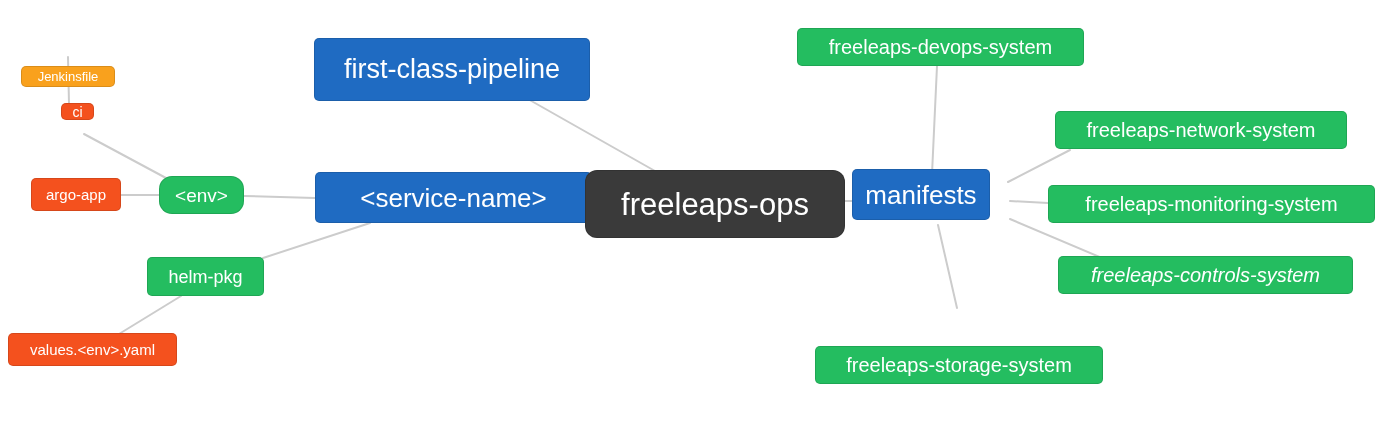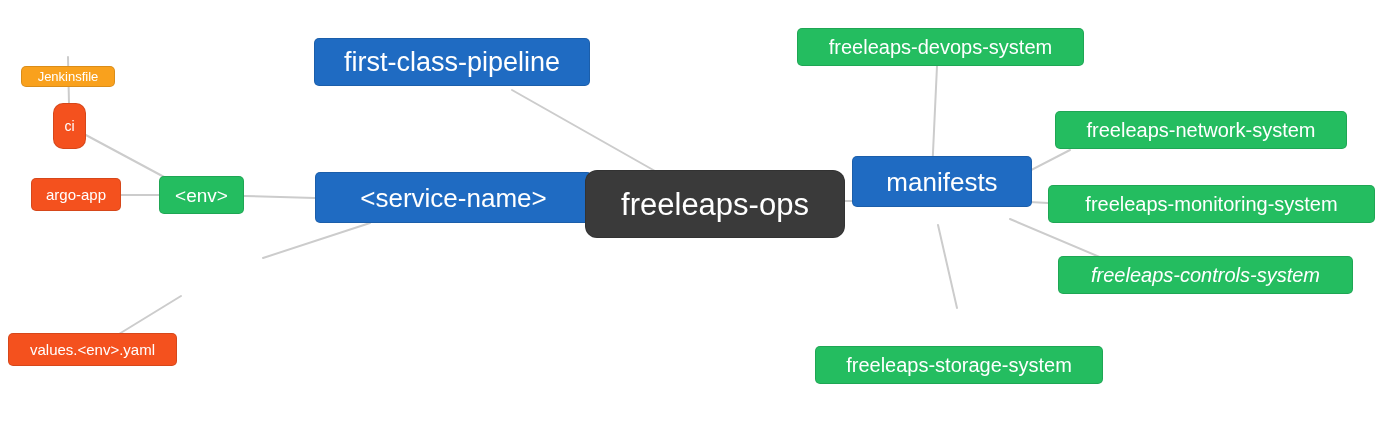--- a/index.html
+++ b/index.html
@@ -23,29 +23,29 @@
     cursor:default;
     line-height:1;
   }
   .c-orange{background:#f9a11d;}
   .c-redorange{background:#f4511e;}
   .c-green{background:#24bd60;}
   .c-blue{background:#1f6bc2;}
   .c-dark{background:#3a3a3a;border-radius:12px;}
 
   #n-jenkinsfile{left:21px;top:26px;width:94px;height:21px;font-size:13px;margin-top:40px;}
-  #n-ci{left:53px;top:103px;width:33px;height:46px;font-size:14px;border-radius:10px;}
+  #n-ci{left:61px;top:103px;width:33px;height:17px;font-size:14px;}
   #n-argo-app{left:31px;top:178px;width:90px;height:33px;font-size:15px;}
-  #n-env{left:159px;top:176px;width:85px;height:38px;font-size:19px;}
+  #n-env{left:159px;top:176px;width:85px;height:38px;font-size:19px;border-radius:13px;}
   #n-helm-pkg{left:147px;top:257px;width:117px;height:39px;font-size:18px;}
   #n-values{left:8px;top:333px;width:169px;height:33px;font-size:15px;}
-  #n-fcp{left:314px;top:38px;width:276px;height:48px;font-size:27px;}
+  #n-fcp{left:314px;top:38px;width:276px;height:63px;font-size:27px;}
   #n-service{left:315px;top:172px;width:277px;height:51px;font-size:26px;}
   #n-ops{left:585px;top:170px;width:260px;height:68px;font-size:31px;}
-  #n-manifests{left:852px;top:156px;width:180px;height:51px;font-size:26px;}
+  #n-manifests{left:852px;top:169px;width:138px;height:51px;font-size:26px;}
   #n-devops{left:797px;top:28px;width:287px;height:38px;font-size:20px;}
   #n-network{left:1055px;top:111px;width:292px;height:38px;font-size:20px;}
   #n-monitoring{left:1048px;top:185px;width:327px;height:38px;font-size:20px;}
   #n-controls{left:1058px;top:256px;width:295px;height:38px;font-size:20px;font-style:italic;}
   #n-storage{left:815px;top:308px;width:288px;height:38px;font-size:20px;margin-top:38px;}
 </style>
 </head>
 <body>
 
 <div class="canvas">
@@ -64,20 +64,21 @@
     <line x1="1008" y1="182" x2="1070" y2="150"></line>
     <line x1="1010" y1="201" x2="1048" y2="203"></line>
     <line x1="1010" y1="219" x2="1102" y2="258"></line>
     <line x1="938" y1="225" x2="957" y2="308"></line>
   </svg>
 
   <div class="node c-orange" id="n-jenkinsfile">Jenkinsfile</div>
   <div class="node c-redorange" id="n-ci">ci</div>
   <div class="node c-redorange" id="n-argo-app">argo-app</div>
   <div class="node c-green" id="n-env">&lt;env&gt;</div>
+  <div class="node c-green" id="n-helm-pkg">helm-pkg</div>
   <div class="node c-redorange" id="n-values">values.&lt;env&gt;.yaml</div>
   <div class="node c-blue" id="n-fcp">first-class-pipeline</div>
   <div class="node c-blue" id="n-service">&lt;service-name&gt;</div>
   <div class="node c-dark" id="n-ops">freeleaps-ops</div>
   <div class="node c-blue" id="n-manifests">manifests</div>
   <div class="node c-green" id="n-devops">freeleaps-devops-system</div>
   <div class="node c-green" id="n-network">freeleaps-network-system</div>
   <div class="node c-green" id="n-monitoring">freeleaps-monitoring-system</div>
   <div class="node c-green" id="n-controls">freeleaps-controls-system</div>
   <div class="node c-green" id="n-storage">freeleaps-storage-system</div>

